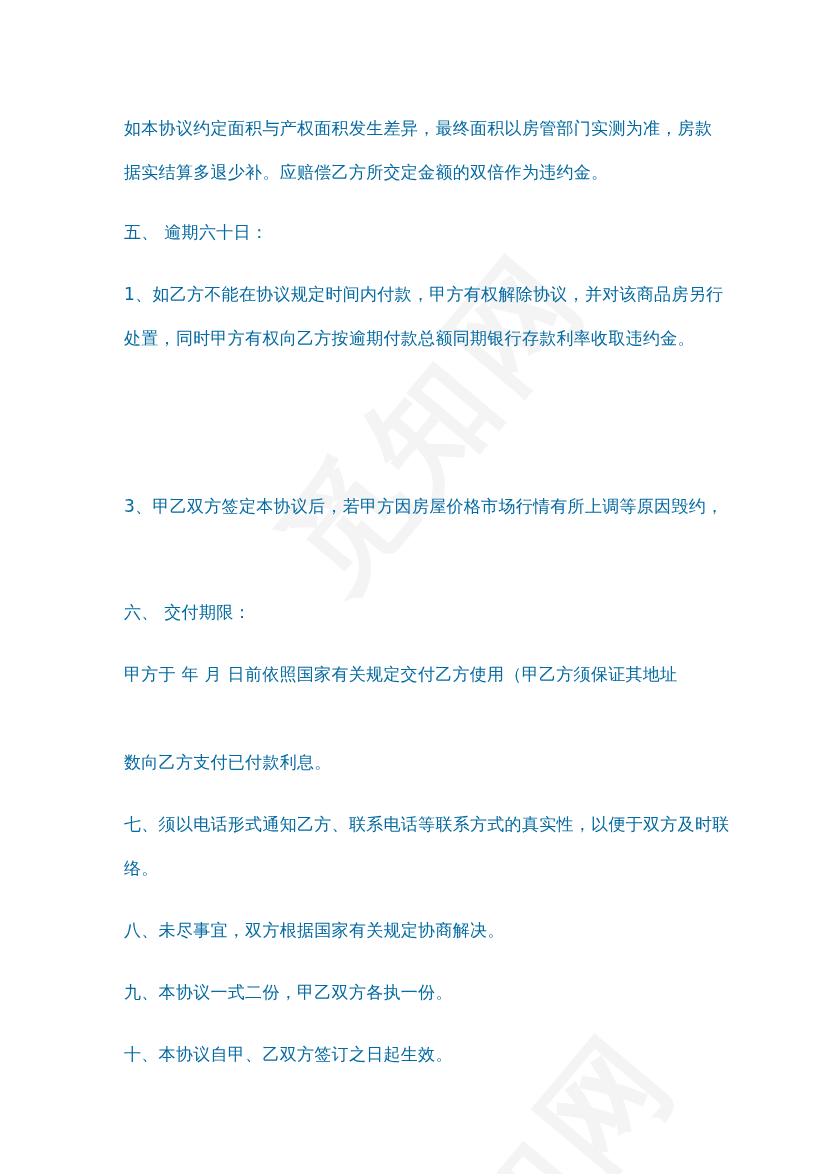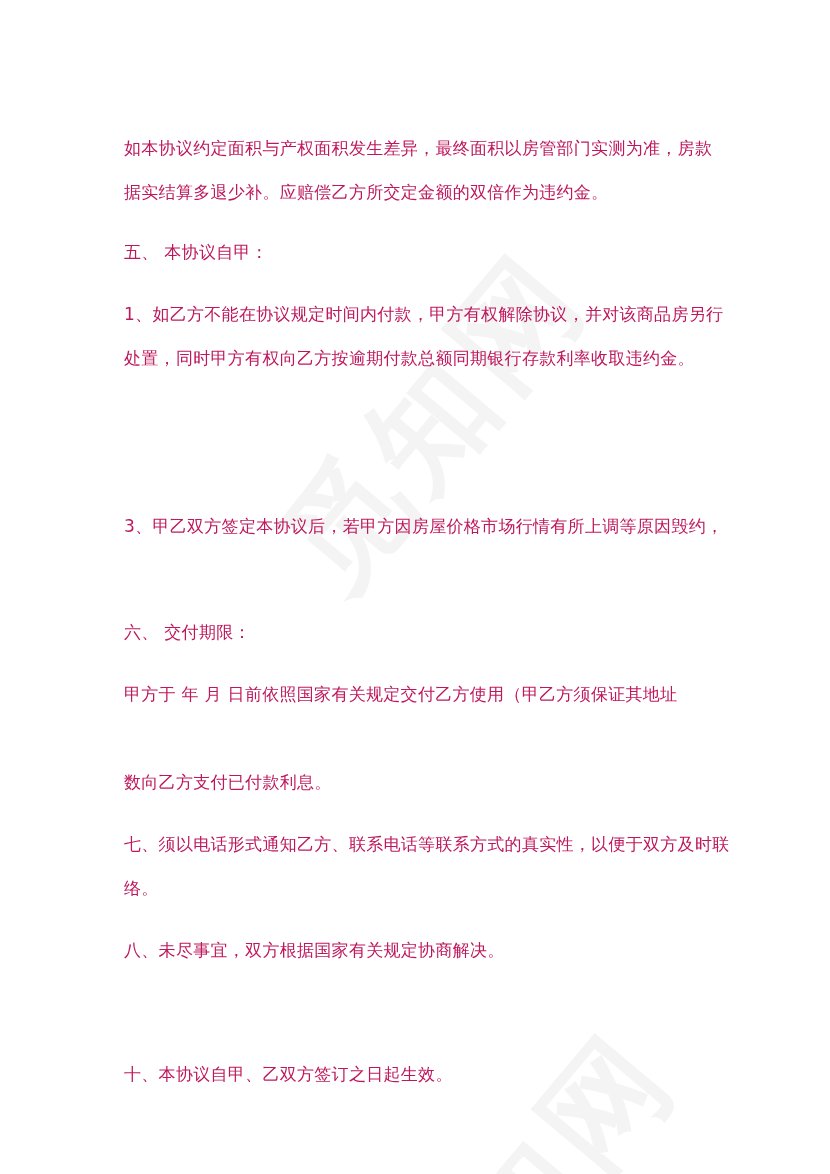--- a/index.html
+++ b/index.html
@@ -23,22 +23,21 @@
       height: 1174px;
       background: #ffffff;
     }
     .line {
       position: absolute;
       left: 124px;
       font-size: 17px;
       line-height: 20px;
       white-space: nowrap;
       letter-spacing: 0.3px;
-      color: #be185d;
-      margin-top: 20px;
+      color: #0369a1;
     }
     .watermark {
       position: absolute;
       font-size: 120px;
       font-weight: bold;
       color: rgba(0,0,0,0.045);
       transform: rotate(-50deg);
       white-space: nowrap;
       pointer-events: none;
       letter-spacing: 10px;
@@ -49,33 +48,34 @@
 </head>
 <body>
 
 <div class="page">
   <div class="watermark wm1">觅知网</div>
   <div class="watermark wm2">觅知网</div>
 
   <div class="line" style="top:118px">如本协议约定面积与产权面积发生差异，最终面积以房管部门实测为准，房款</div>
   <div class="line" style="top:162px">据实结算多退少补。应赔偿乙方所交定金额的双倍作为违约金。</div>
 
-  <div class="line" style="top:222px">五、 本协议自甲：</div>
+  <div class="line" style="top:222px">五、 逾期六十日：</div>
 
   <div class="line" style="top:284px">1、如乙方不能在协议规定时间内付款，甲方有权解除协议，并对该商品房另行</div>
   <div class="line" style="top:328px">处置，同时甲方有权向乙方按逾期付款总额同期银行存款利率收取违约金。</div>
 
 
   <div class="line" style="top:496px">3、甲乙双方签定本协议后，若甲方因房屋价格市场行情有所上调等原因毁约，</div>
 
   <div class="line" style="top:602px">六、 交付期限：</div>
 
   <div class="line" style="top:664px">甲方于  年  月  日前依照国家有关规定交付乙方使用（甲乙方须保证其地址</div>
   <div class="line" style="top:752px">数向乙方支付已付款利息。</div>
 
   <div class="line" style="top:814px">七、须以电话形式通知乙方、联系电话等联系方式的真实性，以便于双方及时联</div>
   <div class="line" style="top:858px">络。</div>
 
   <div class="line" style="top:920px">八、未尽事宜，双方根据国家有关规定协商解决。</div>
 
+  <div class="line" style="top:982px">九、本协议一式二份，甲乙双方各执一份。</div>
 
   <div class="line" style="top:1044px">十、本协议自甲、乙双方签订之日起生效。</div>
 </div>
 
 </body></html>

